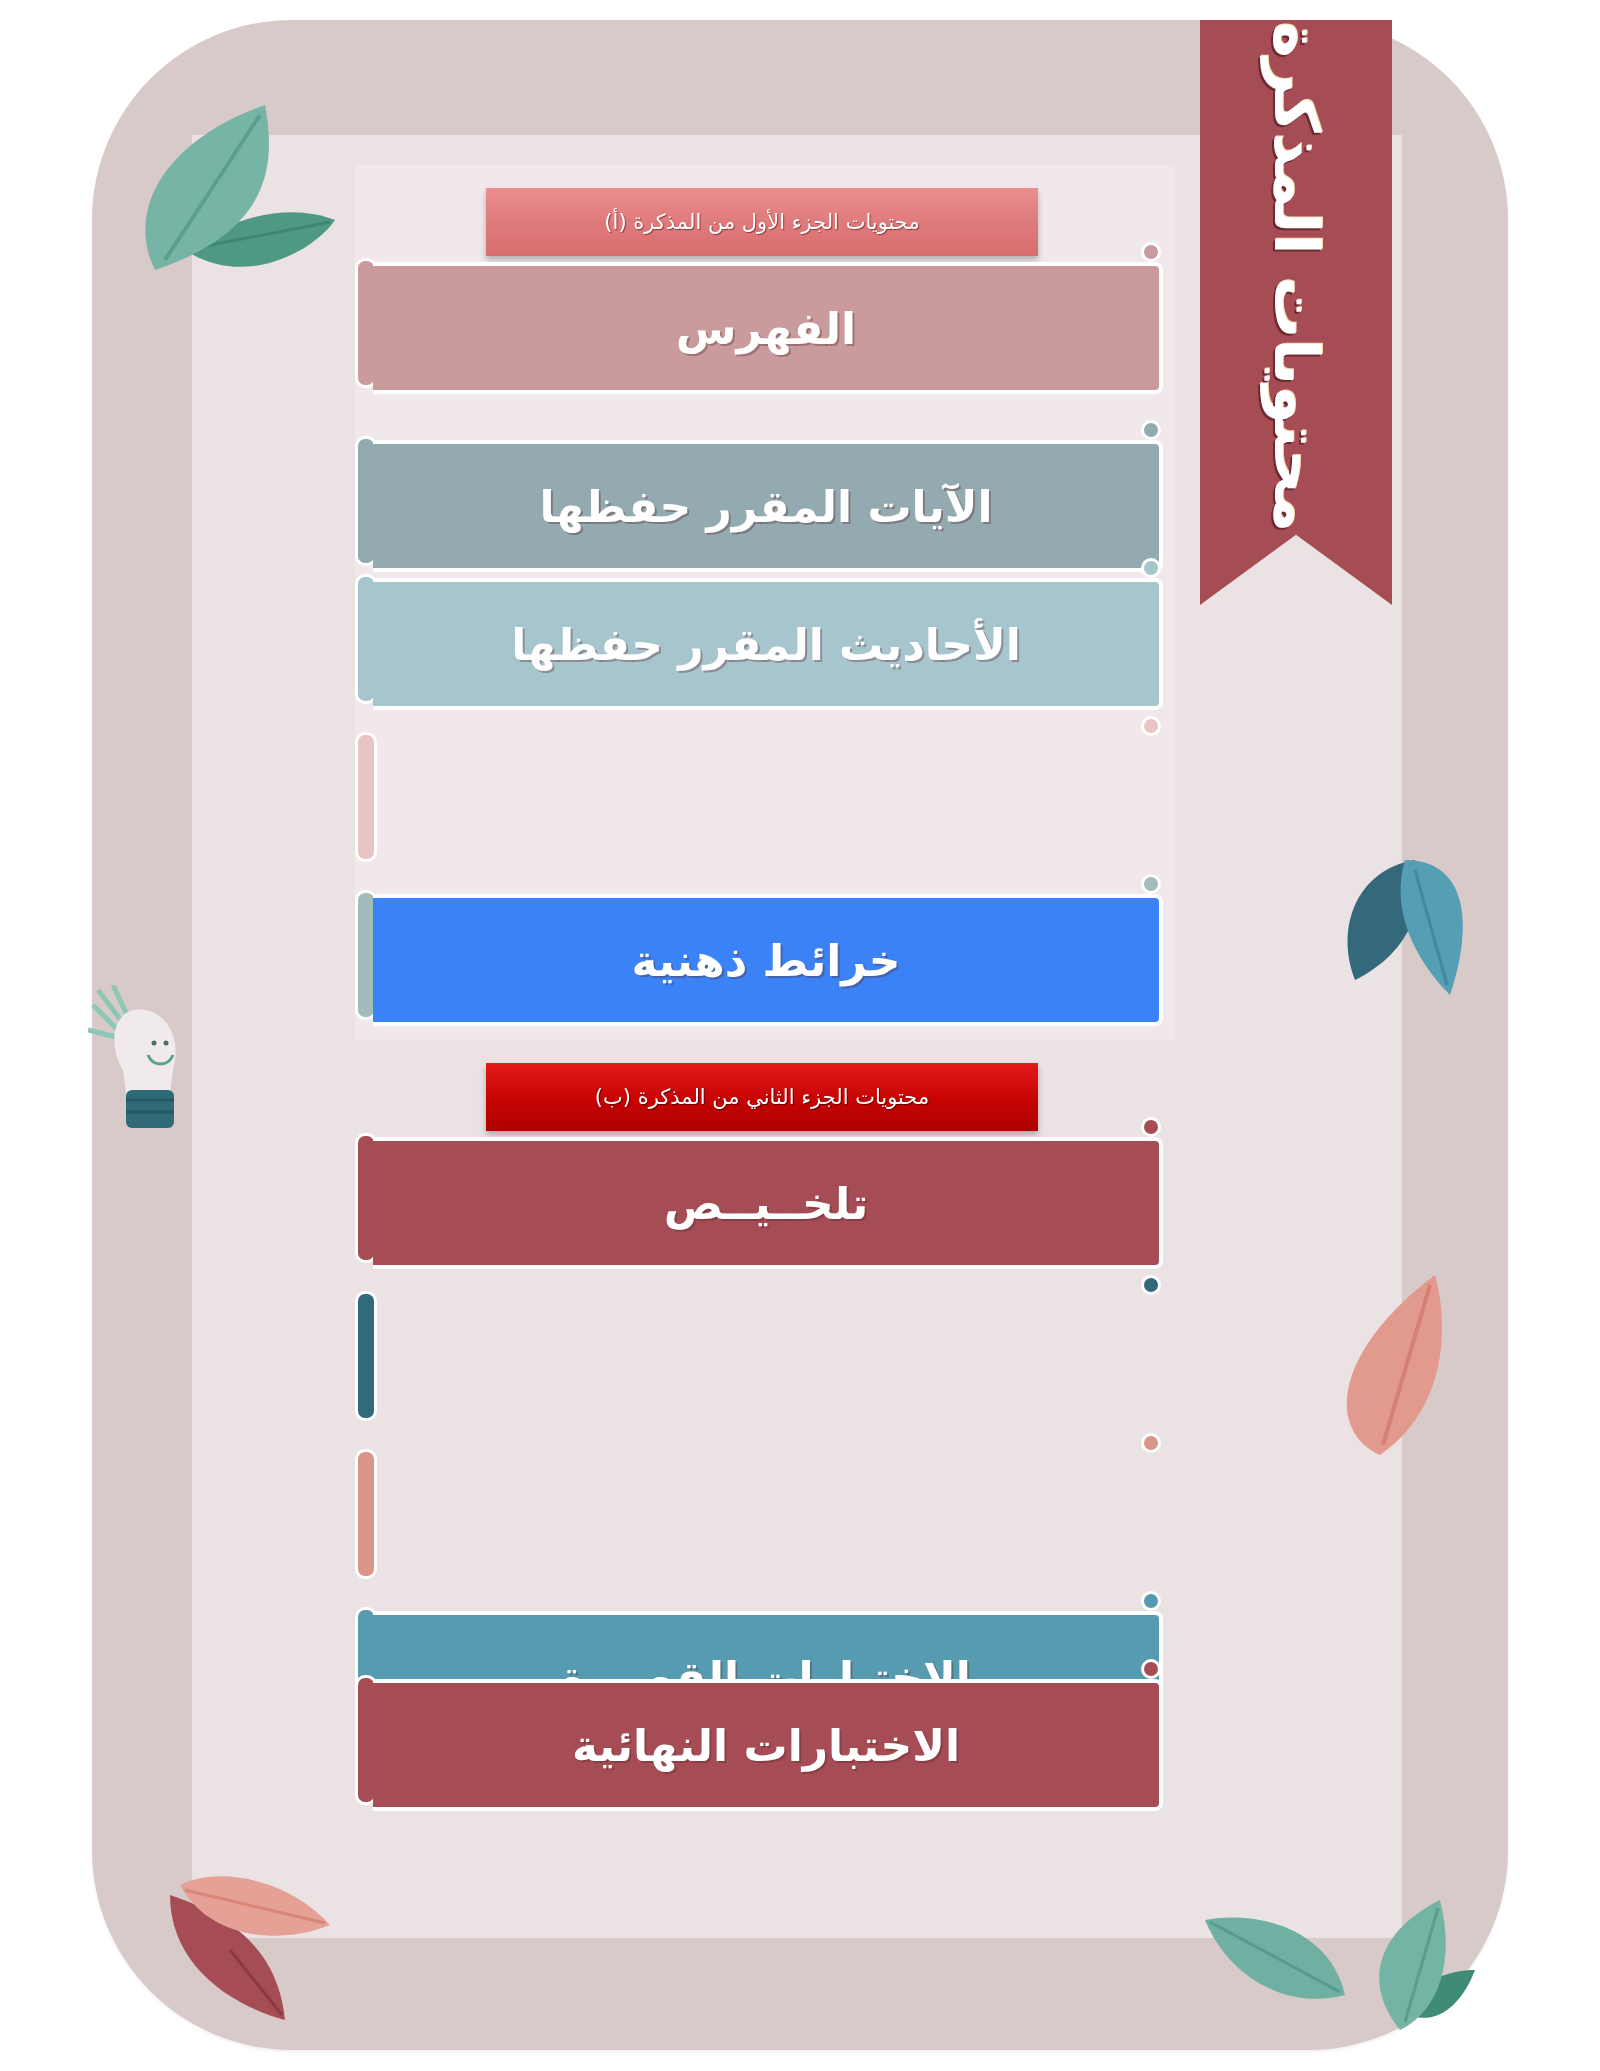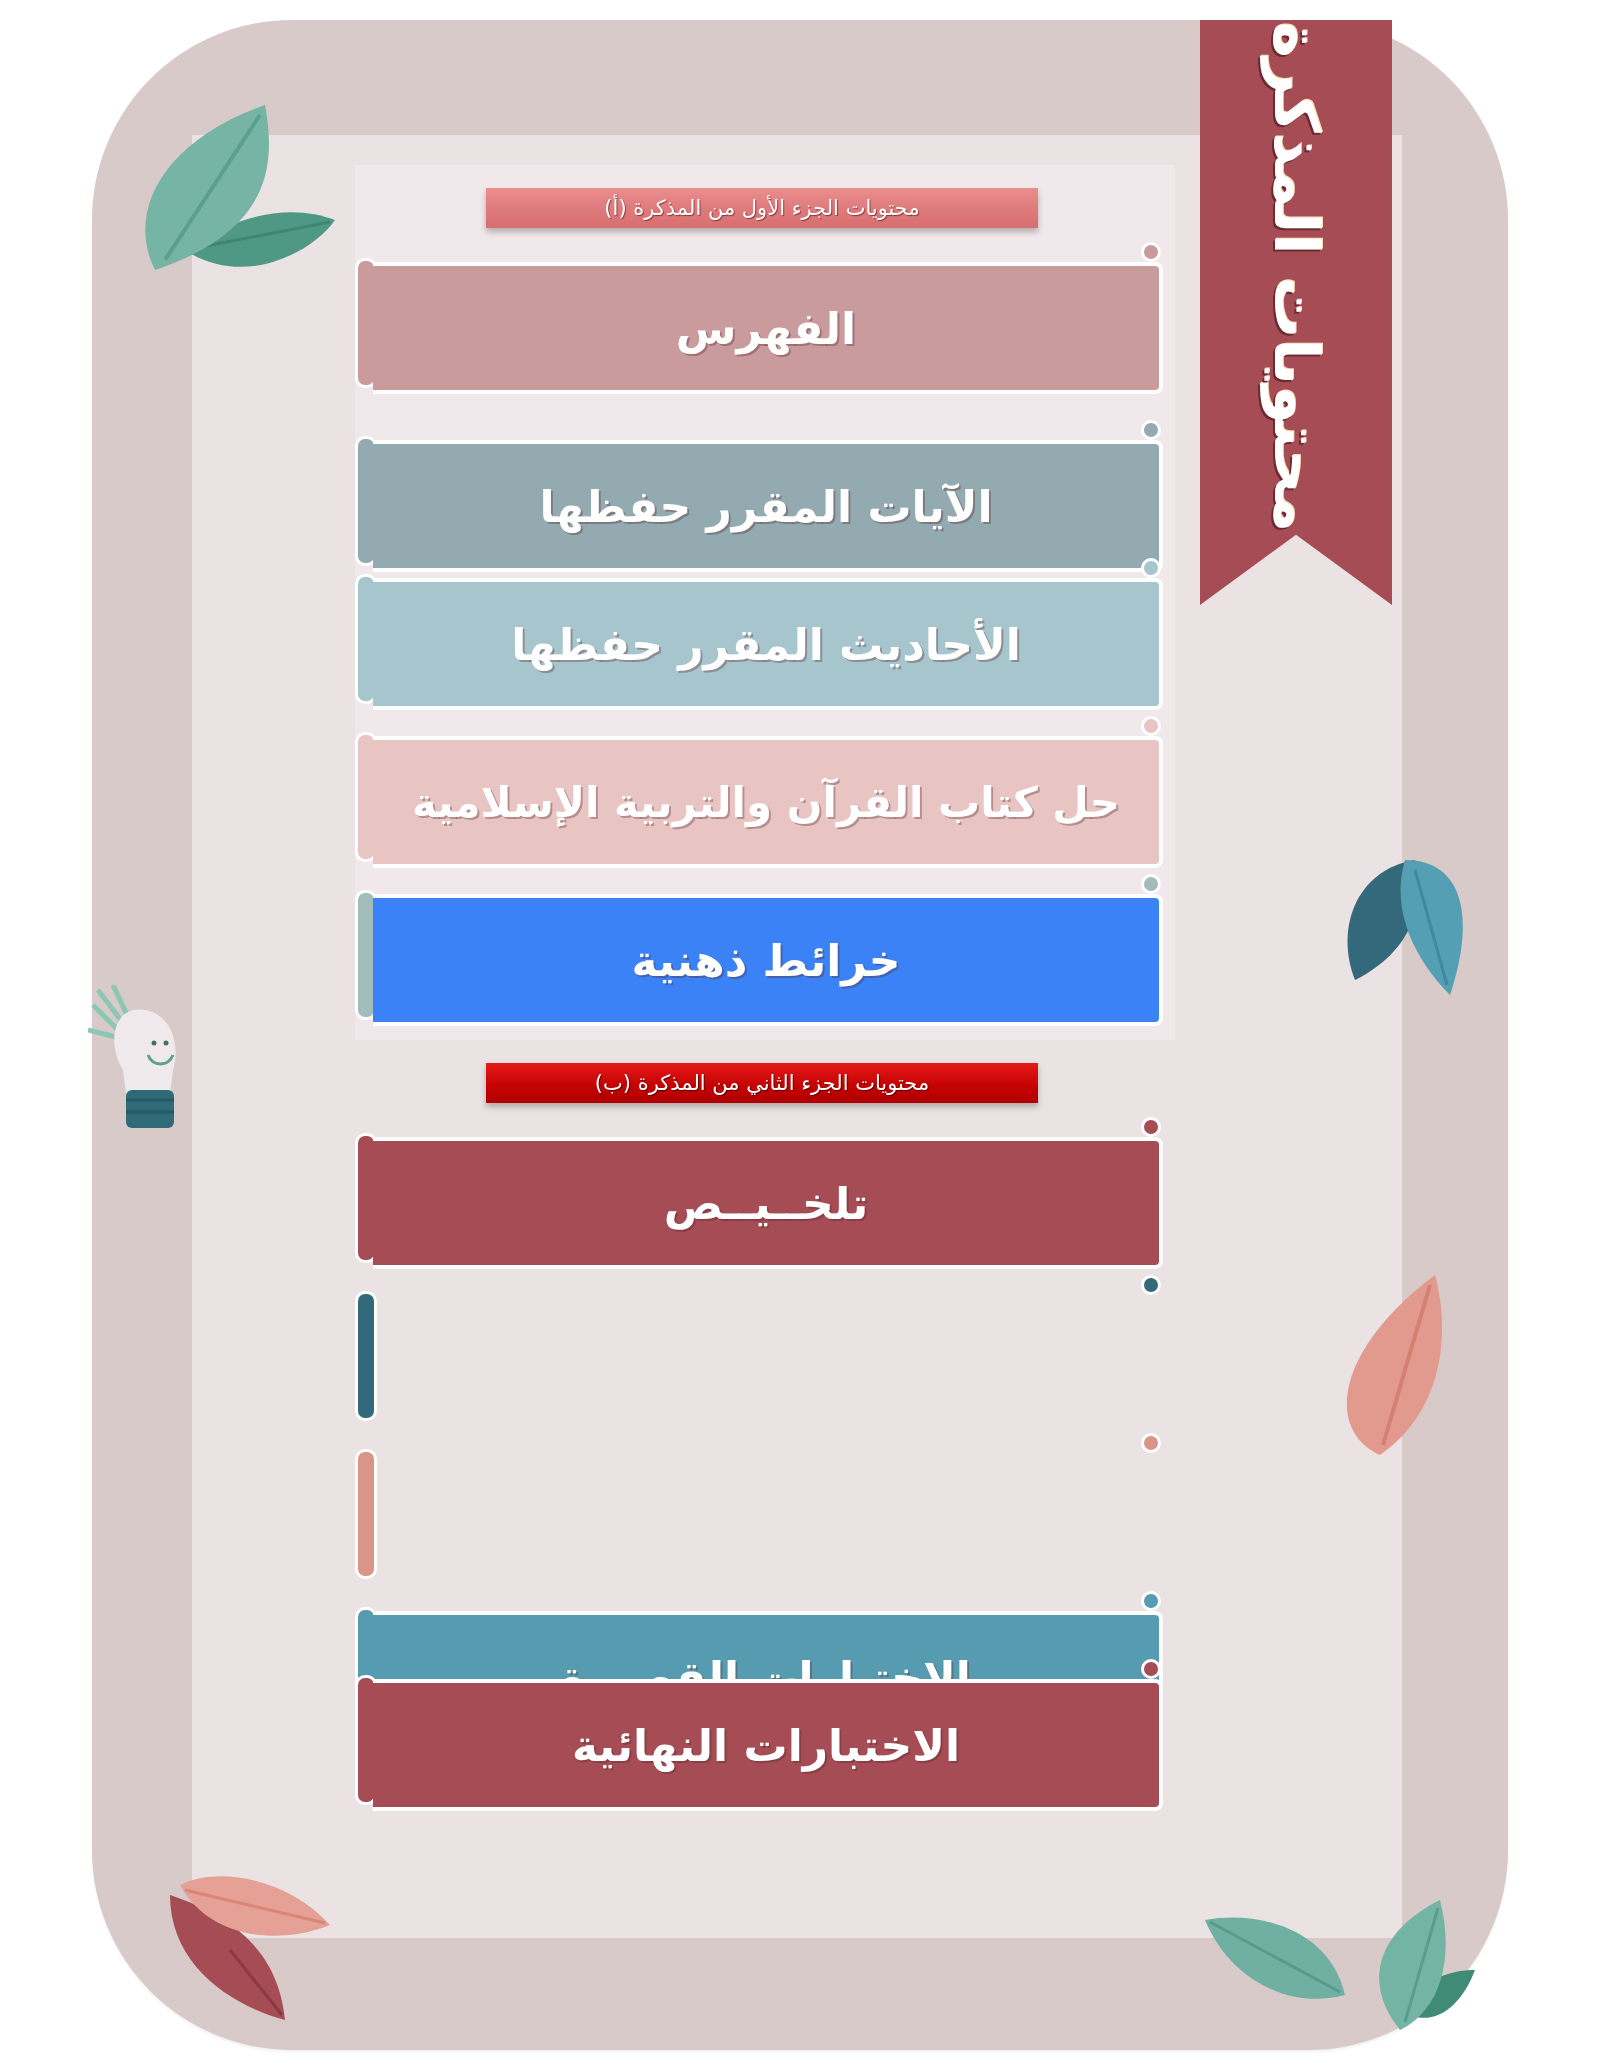--- a/index.html
+++ b/index.html
@@ -27,21 +27,21 @@
     clip-path: polygon(0 0, 100% 0, 100% 100%, 50% 88%, 0 100%);
   }
   .ribbon-title {
     position:absolute; left:50%; top:44%;
     transform: translate(-50%,-50%) rotate(90deg);
     white-space:nowrap; color:#ffffff; font-weight:bold; font-size:62px;
     text-shadow: 2px 2px 0 #6b2a30, -1px -1px 0 #f4d8b0;
     direction:rtl;
   }
   .section-header {
-    position:absolute; left:486px; width:552px; height:40px;
+    position:absolute; left:486px; width:552px; height:68px;
     display:flex; align-items:center; justify-content:center;
     color:#ffffff; font-size:21px; direction:rtl;
     box-shadow: 0 4px 6px rgba(0,0,0,0.25);
   }
   .section-header.a {
     top:188px;
     background: linear-gradient(180deg,#eb8e8e 0%,#df7b7c 50%,#d86e70 100%);
     text-shadow: 1px 1px 1px rgba(80,20,20,0.6);
   }
   .section-header.b {
@@ -148,23 +148,20 @@
   <div class="scroll-rod" style="background:#a6c5cd"></div>
   <div class="scroll-curl" style="background:#a6c5cd"></div>
   <div class="scroll-body" style="background:#a6c5cd">
     <span class="scroll-label">الأحاديث المقرر حفظها</span>
   </div>
 </div>
 
 <div class="scroll-item" style="top:724px">
   <div class="scroll-rod" style="background:#e8c5c3"></div>
   <div class="scroll-curl" style="background:#e8c5c3"></div>
-  <div class="scroll-body" style="background:#e8c5c3">
-    <span class="scroll-label" style="font-size:42px">حل كتاب القرآن والتربية الإسلامية</span>
-  </div>
 </div>
 
 <div class="scroll-item" style="top:882px">
   <div class="scroll-rod" style="background:#a1bcba"></div>
   <div class="scroll-curl" style="background:#a1bcba"></div>
   <div class="scroll-body" style="background:#3b82f6">
     <span class="scroll-label">خرائط ذهنية</span>
   </div>
 </div>
 

